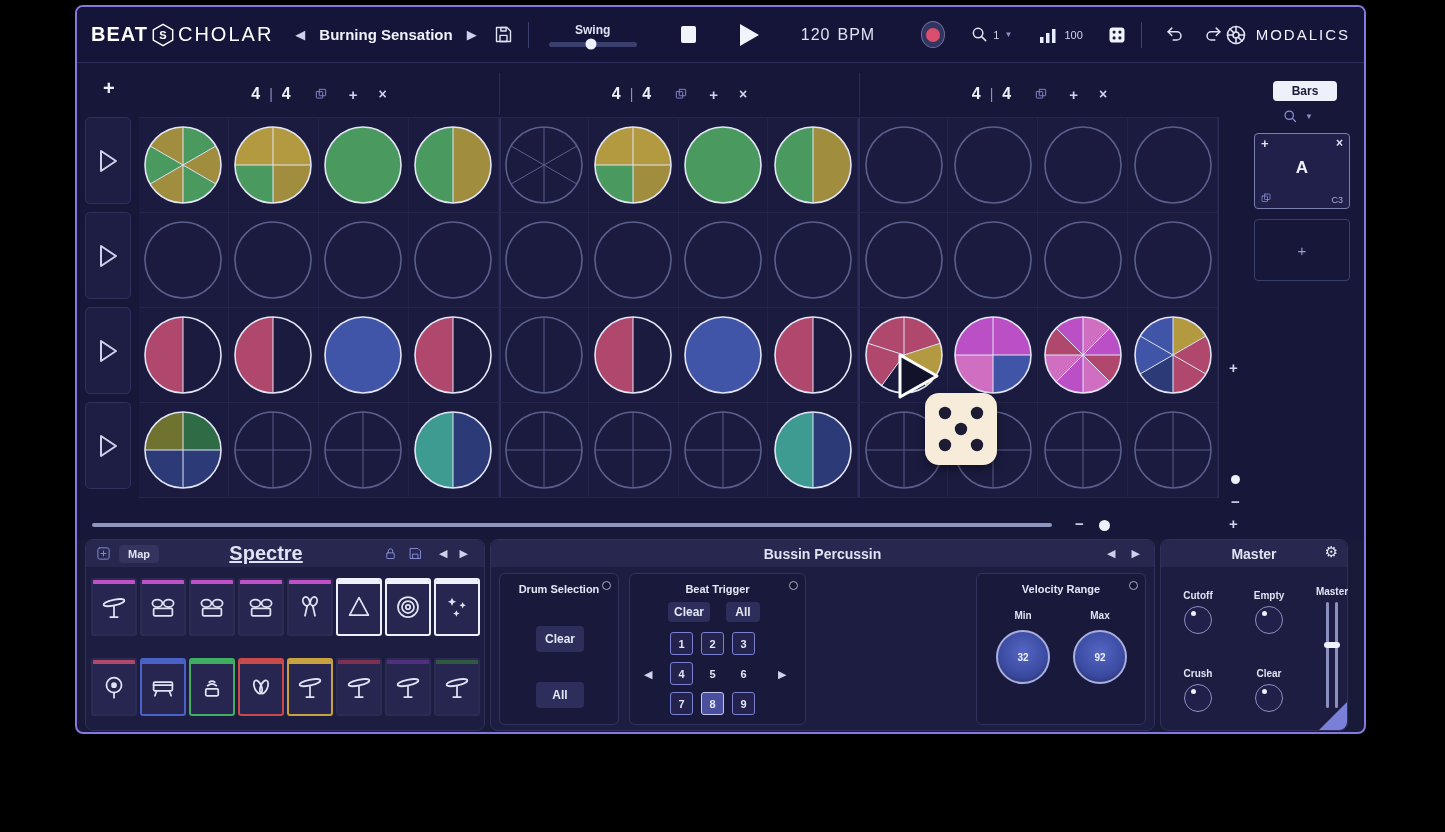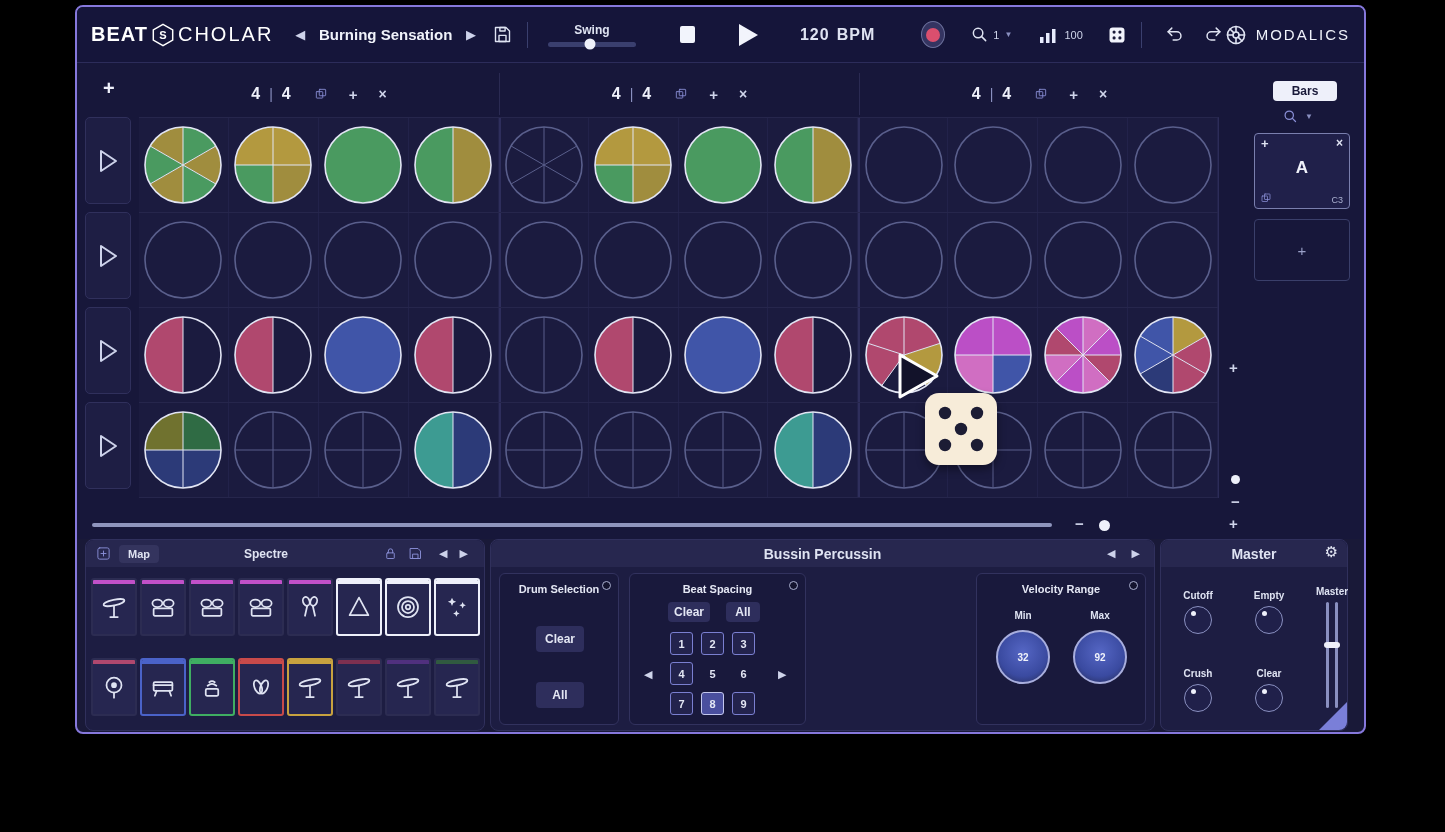--- a/index.html
+++ b/index.html
@@ -19,21 +19,21 @@
   .navarrow { font-size:13px; color:#cdd2ea; cursor:pointer; padding:4px 6px; }
   .song-title { font-size:15px; font-weight:600; width:168px; text-align:center; color:#f0f2fa; }
   .icon-btn { display:flex; align-items:center; justify-content:center; cursor:pointer; }
   .sep { width:1px; height:26px; background:#3a3f6e; margin:0 14px; }
   .swing { display:flex; flex-direction:column; align-items:center; margin:0 6px; width:96px; }
   .swing-label { font-size:12px; font-weight:600; margin-bottom:5px; }
   .slider-track { position:relative; width:88px; height:5px; border-radius:3px; background:#3a3f6e; }
   .slider-dot { position:absolute; top:50%; transform:translate(-50%,-50%); width:11px; height:11px; border-radius:50%; background:#eef0fa; }
   .stop-btn { width:17px; height:17px; background:#f2f4fc; border-radius:2px; margin-left:38px; cursor:pointer; }
   .play-btn { width:0; height:0; border-left:19px solid #f2f4fc; border-top:11px solid transparent; border-bottom:11px solid transparent; margin-left:44px; cursor:pointer; }
-  .bpm { display:flex; gap:7px; margin-left:42px; font-size:16px; font-weight:bold; letter-spacing:1px; }
+  .bpm { display:flex; gap:7px; margin-left:42px; font-size:16px; font-weight:normal; letter-spacing:1px; }
   .rec { width:27px; height:27px; border-radius:50%; background:#343461; border:1px solid #6a6f9a; display:flex; align-items:center; justify-content:center; margin-left:46px; cursor:pointer; }
   .rec-dot { width:14px; height:14px; border-radius:50%; background:#da4f6e; }
   .quantize { display:flex; align-items:center; gap:5px; margin-left:26px; cursor:pointer; }
   .q-val { font-size:11px; color:#cfd4ea; }
   .caret { font-size:8px; color:#8a90c0; }
   .volgrp { display:flex; align-items:center; gap:7px; margin-left:26px; cursor:pointer; }
   .vol-val { font-size:11px; color:#cfd4ea; }
   .dice-sm { margin-left:24px; cursor:pointer; }
   .undo { margin-left:8px; }
   .brand { display:flex; align-items:center; gap:8px; margin-left:auto; }
@@ -86,21 +86,21 @@
   .hz-minus { position:absolute; left:998px; top:452px; font-size:15px; font-weight:bold; color:#cfd4ea; cursor:pointer; }
   .hz-dot { position:absolute; left:1022px; top:457px; width:11px; height:11px; border-radius:50%; background:#eef0fa; cursor:pointer; }
   .hz-plus { position:absolute; left:1152px; top:452px; font-size:15px; font-weight:bold; color:#cfd4ea; cursor:pointer; }
 
   
   .panels { position:absolute; left:0; top:532px; right:0; bottom:2px; }
   .panel { position:absolute; top:0; height:192px; background:#1d1d42; border:1px solid #30305c; border-radius:8px; }
   .panel-head { height:27px; background:#27274f; border-radius:8px 8px 0 0; display:flex; align-items:center; padding:0 10px; position:relative; }
 
   .spectre { left:8px; width:400px; }
-  .sp-head-title { flex:1; text-align:center; font-size:12px; font-weight:600; }
+  .sp-head-title { flex:1; text-align:center; font-size:20px; font-weight:600;text-decoration:underline; }
   .map-btn { background:#34345e; border-radius:4px; font-size:11px; font-weight:600; padding:3px 9px; margin-left:8px; cursor:pointer; }
   .sp-ic { margin-left:10px; cursor:pointer; }
   .padrow { position:absolute; left:5px; display:flex; gap:3px; }
   .pads-top { top:38px; }
   .pads-bottom { top:118px; }
   .pad { position:relative; width:46px; height:58px; background:#262650; border:2px solid #2c2c52; border-radius:3px;
          display:flex; align-items:center; justify-content:center; cursor:pointer; overflow:hidden; }
   .pad-strip { position:absolute; left:0; right:0; top:0; height:4px; }
   .pad-ic { width:30px; height:30px; stroke:#dfe3f2; fill:none; stroke-width:1.4; stroke-linecap:round; stroke-linejoin:round; }
 
@@ -913,21 +913,21 @@
       </div>
 
       <div class="sub sub-dsel">
         <div class="sub-title">Drum Selection</div>
         <div class="led"></div>
         <div class="small-btn" style="left:36px;top:52px;width:48px;height:26px">Clear</div>
         <div class="small-btn" style="left:36px;top:108px;width:48px;height:26px">All</div>
       </div>
 
       <div class="sub sub-slice">
-        <div class="sub-title">Beat Spacing</div>
+        <div class="sub-title">Beat Trigger</div>
         <div class="led"></div>
         <div class="small-btn" style="left:38px;top:28px;width:42px;height:20px">Clear</div>
         <div class="small-btn" style="left:96px;top:28px;width:34px;height:20px">All</div>
         <span class="slice-arrow" style="left:14px">◀</span>
         <div id="slice-grid">
             <div class="slice-num boxed">1</div>
             <div class="slice-num boxed">2</div>
             <div class="slice-num boxed">3</div>
             <div class="slice-num boxed">4</div>
             <div class="slice-num plain">5</div>

